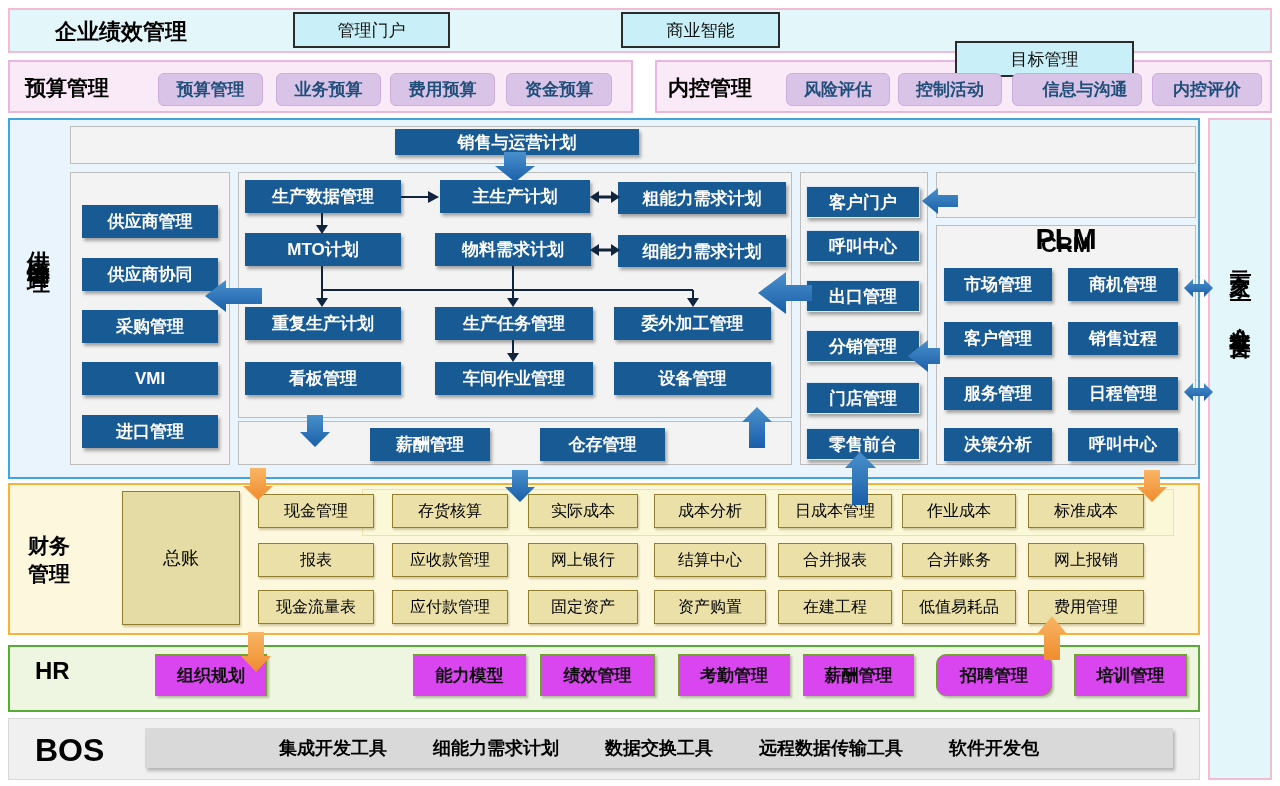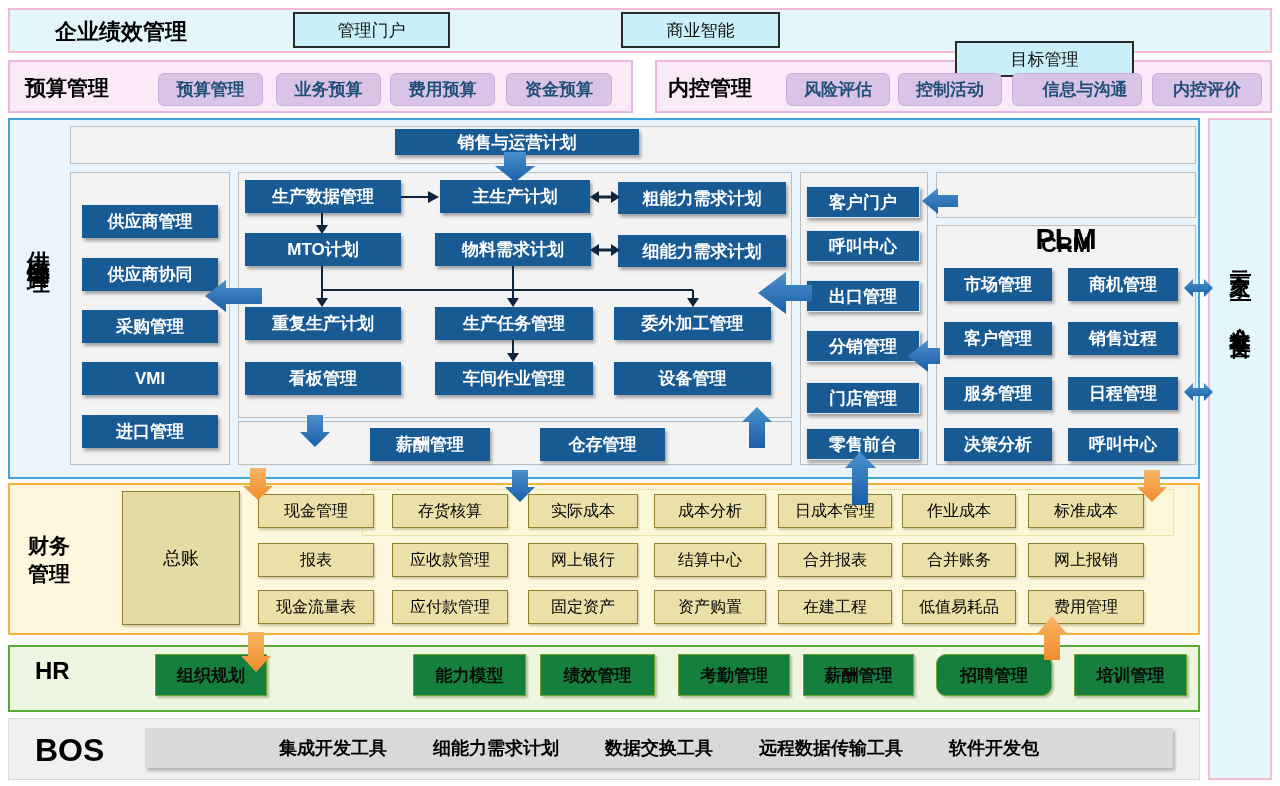--- a/index.html
+++ b/index.html
@@ -3,21 +3,21 @@
 <meta charset="utf-8">
 <style>
   html,body{margin:0;padding:0;background:#fff;}
   body{font-family:"Liberation Sans","DejaVu Sans",sans-serif;}
   #page{position:relative;width:1280px;height:786px;background:#ffffff;overflow:hidden;}
   .band,.panel,.dk,.yc,.gn,.cy,.pu,.lbl,.gl,.strip,.bar{position:absolute;box-sizing:border-box;}
   .band{border:2px solid transparent;}
   .panel{background:#f3f3f3;border:1px solid #bdbdbd;}
   .dk{background:#185a94;color:#fff;font-weight:bold;font-size:17px;display:flex;align-items:center;justify-content:center;white-space:nowrap;box-shadow:2px 3px 3px rgba(70,70,70,.45);}
   .yc{background:#eae0a8;border:1px solid #8f7f2e;color:#000;font-size:16px;display:flex;align-items:center;justify-content:center;white-space:nowrap;box-shadow:1px 2px 2px rgba(130,115,50,.35);}
-  .gn{background:#15803d;border:1px solid #6fa32b;color:#0a0a0a;font-weight:bold;font-size:17px;display:flex;align-items:center;justify-content:center;white-space:nowrap;box-shadow:2px 2px 2px rgba(90,110,50,.4);}
+  .gn{background:#d946ef;border:1px solid #6fa32b;color:#0a0a0a;font-weight:bold;font-size:17px;display:flex;align-items:center;justify-content:center;white-space:nowrap;box-shadow:2px 2px 2px rgba(90,110,50,.4);}
   .cy{background:#c9f0f8;border:2px solid #2b2b2b;color:#111;font-size:17px;display:flex;align-items:center;justify-content:center;white-space:nowrap;}
   .pu{background:#d9c3e6;border:1px solid #c9aede;border-radius:6px;color:#1f4e79;font-weight:bold;font-size:17px;display:flex;align-items:center;justify-content:center;white-space:nowrap;}
   .lbl{color:#000;font-weight:bold;}
   .gl{background:#e5dba4;border:1px solid #8f7f2e;color:#000;font-size:18px;display:flex;align-items:center;justify-content:center;box-shadow:1px 2px 2px rgba(130,115,50,.35);}
   .strip{background:#fbf8d8;border:1px solid #ece2a6;}
   .bar{background:#d9d9d9;box-shadow:2px 3px 3px #b5b5b5;display:flex;align-items:center;justify-content:center;gap:46px;font-size:18px;font-weight:600;color:#000;}
   .vert{writing-mode:vertical-rl;text-orientation:upright;}
   svg#overlay{position:absolute;left:0;top:0;z-index:9;pointer-events:none;}
   .z3{z-index:3;} .z2{z-index:2;} .z1{z-index:1;}
 </style>

